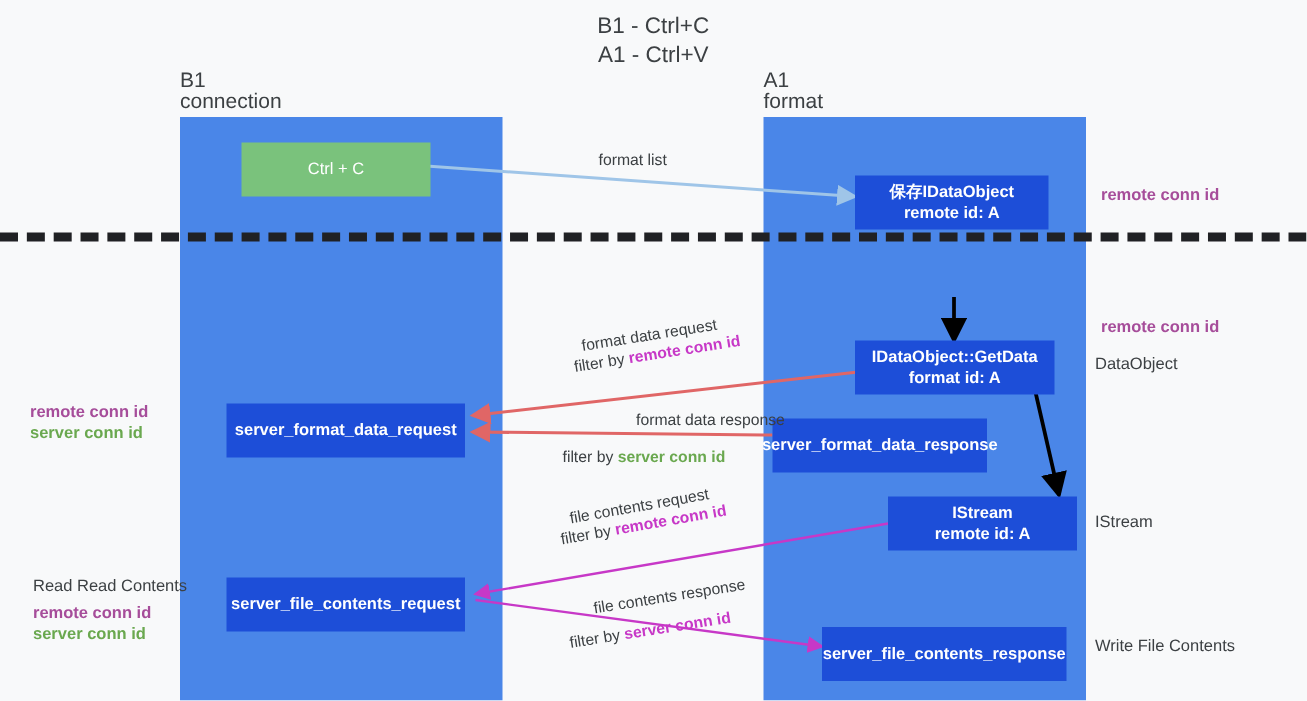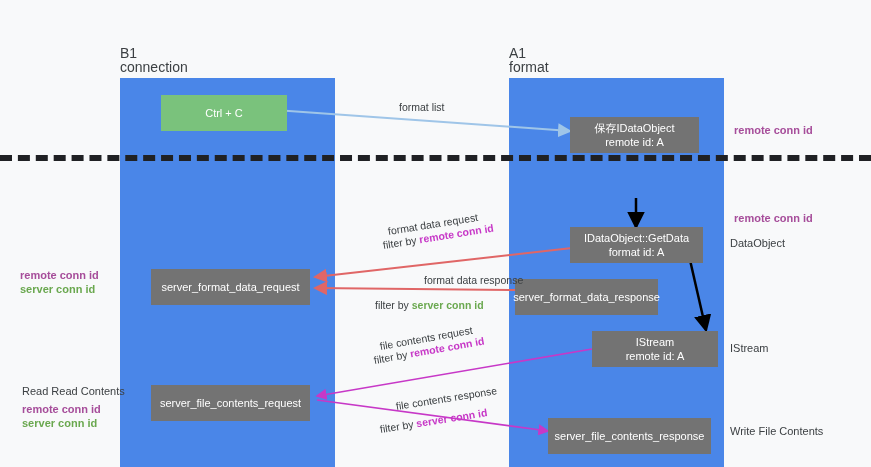--- a/index.html
+++ b/index.html
@@ -54,21 +54,21 @@
     justify-content: center;
     color: #ffffff;
     font-size: 11px;
     line-height: 14px;
     text-align: center;
     white-space: pre-line;
     padding: 18px 6px;
   }
   .green { background: #6aa84f; }
   .green.lite { background: #7ac27c; }
-  .orange { background: #737373; }
+  .orange { background: #1d4ed8; font-weight: bold; }
 
   
   .side-label {
     position: absolute;
     font-size: 11px;
     line-height: 14px;
     white-space: pre-line;
   }
   .plain { color: #3c4043; }
   .purple { color: #a64d9a; font-weight: bold; }
@@ -102,20 +102,22 @@
   }
 </style>
 </head>
 <body>
 
 <div id="stage">
 
   <div class="lane" id="lane-b1"></div>
   <div class="lane" id="lane-a1"></div>
 
+  <div class="title">B1 - Ctrl+C
+A1 - Ctrl+V</div>
 
   <div class="lane-head" id="head-b1">B1
 connection</div>
   <div class="lane-head" id="head-a1">A1
 format</div>
 
   <svg id="wires" viewBox="0 0 871 467">
     <defs>
       <marker id="ah-blue" markerWidth="7" markerHeight="7" refX="6" refY="3.5" orient="auto">
         <path d="M0,0 L7,3.5 L0,7 z" fill="#9fc5e8"></path>

